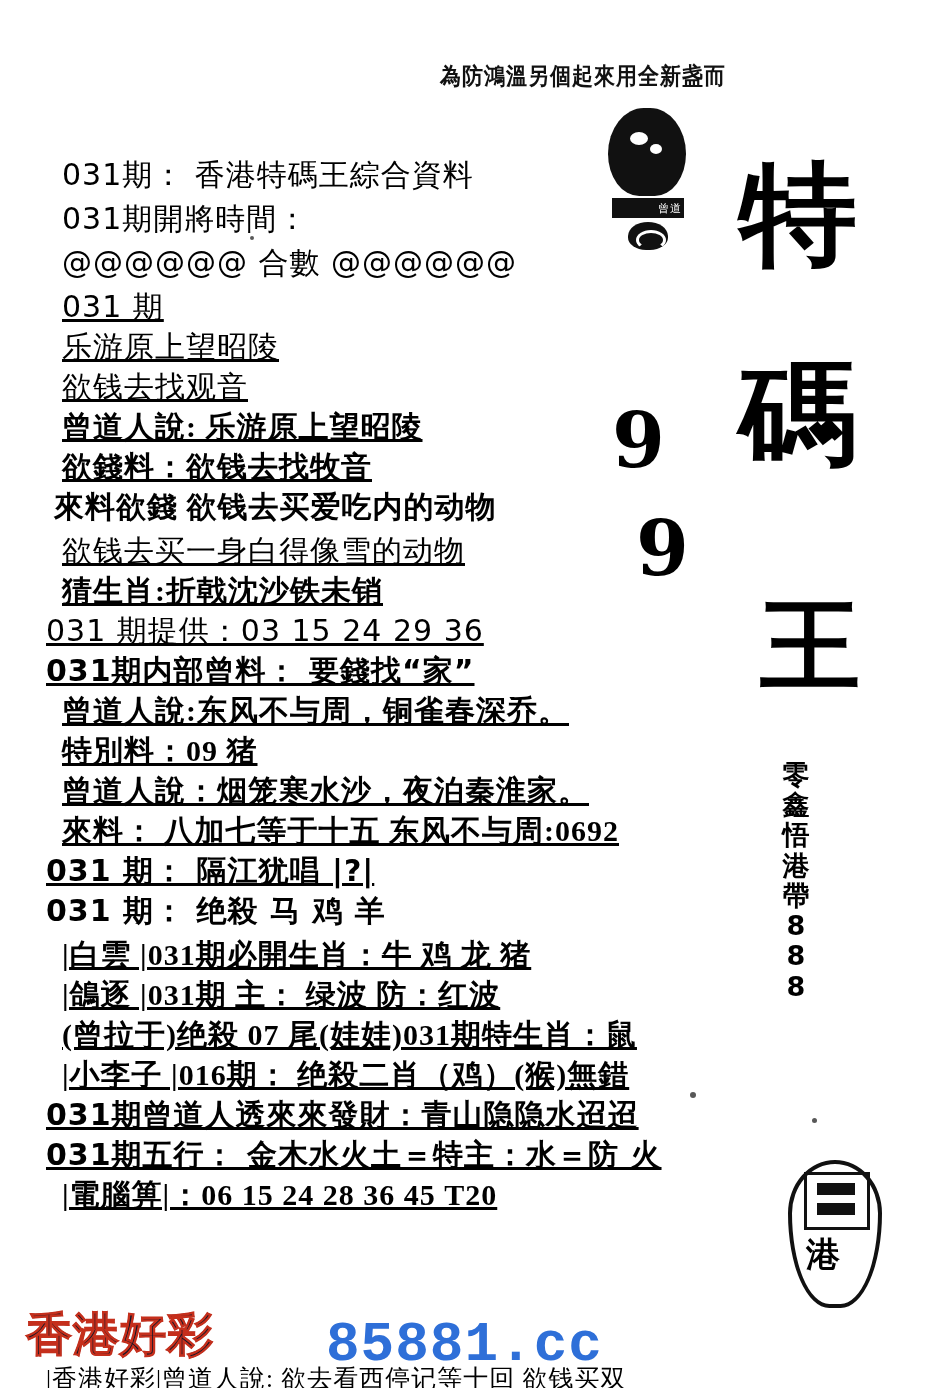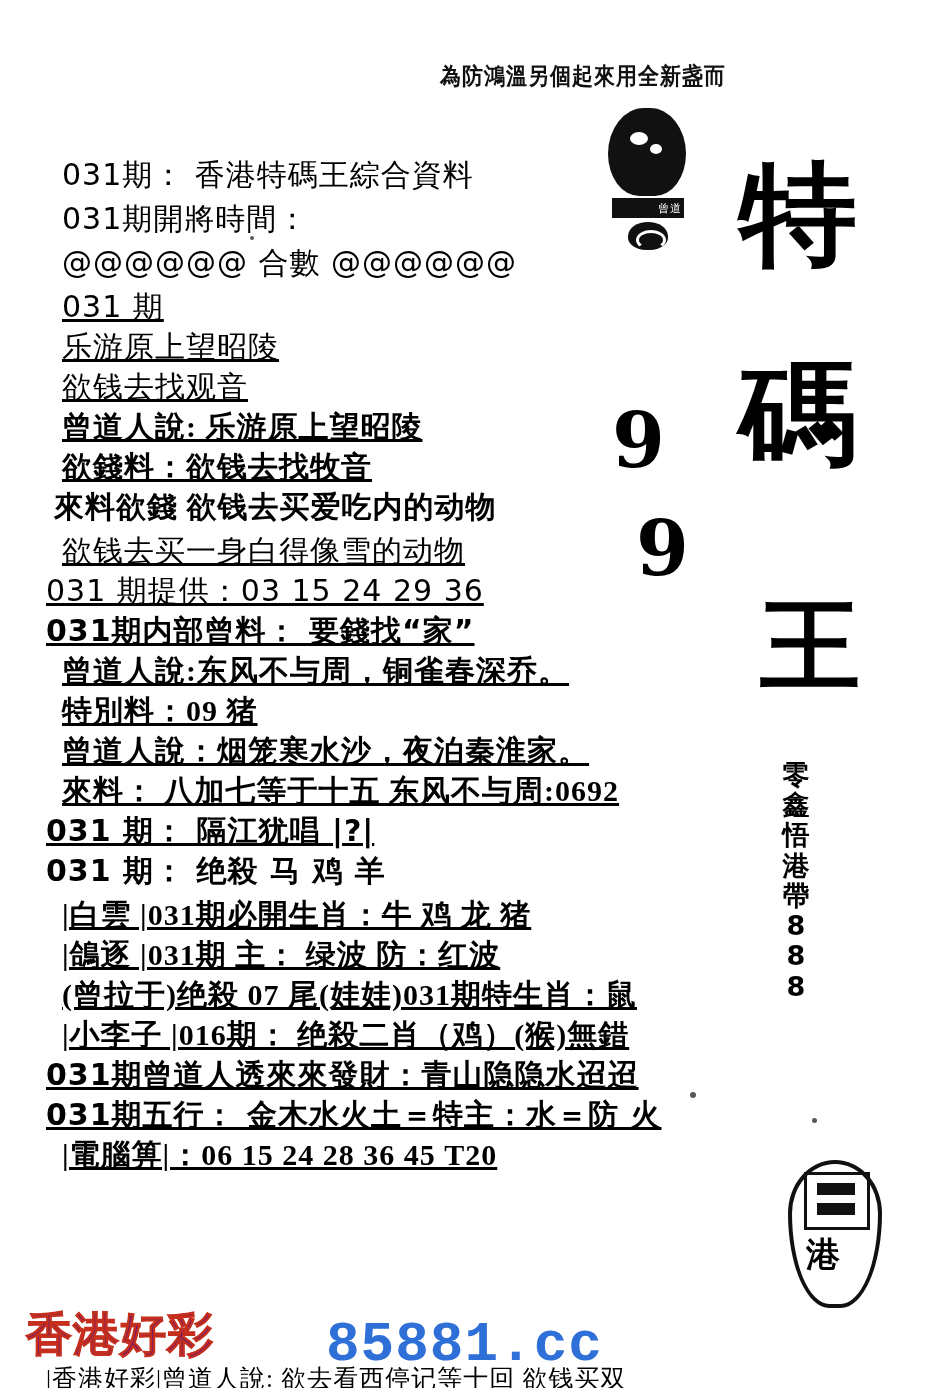--- a/index.html
+++ b/index.html
@@ -240,21 +240,21 @@
     width: 886px;
     height: 70px;
     pointer-events: none;
   }
   .wm-left {
     position: absolute;
     left: 0;
     top: 4px;
     font-size: 46px;
     font-weight: bold;
-    color: #701a75;
+    color: #0f172a;
     letter-spacing: 1px;
     font-family: "DejaVu Sans", sans-serif;
     -webkit-text-stroke: 1px #c52f1c;
   }
   .wm-right {
     position: absolute;
     left: 300px;
     top: 13px;
     font-size: 56px;
     font-weight: bold;
@@ -326,20 +326,21 @@
     <div class="line ind sans">031期： 香港特碼王綜合資料</div>
     <div class="line ind sans">031期開將時間：</div>
     <div class="line ind sans">@@@@@@ 合數 @@@@@@</div>
     <div class="line ind sans tight">031 期</div>
     <div class="line ind tight">乐游原上望昭陵</div>
     <div class="line ind tight">欲钱去找观音</div>
     <div class="line ind bold tight">曾道人說: 乐游原上望昭陵</div>
     <div class="line ind bold tight">欲錢料：欲钱去找牧音</div>
     <div class="line ind2 bold">來料欲錢 欲钱去买爱吃内的动物</div>
     <div class="line ind tight">欲钱去买一身白得像雪的动物</div>
+    <div class="line ind bold tight">猜生肖:折戟沈沙铁未销</div>
     <div class="line sans tight">031 期提供：03  15  24  29  36</div>
     <div class="line sans bold tight">031期内部曾料： 要錢找“家”</div>
     <div class="line ind bold tight">曾道人說:东风不与周，铜雀春深乔。</div>
     <div class="line ind bold tight">特別料：09 猪</div>
     <div class="line ind bold tight">曾道人說：烟笼寒水沙，夜泊秦淮家。</div>
     <div class="line ind bold tight">來料： 八加七等于十五     东风不与周:0692</div>
     <div class="line sans bold tight">031 期： 隔江犹唱   |?|</div>
     <div class="line sans bold">031 期： 绝殺 马  鸡  羊</div>
     <div class="line ind bold tight">|白雲 |031期必開生肖：牛 鸡 龙 猪</div>
     <div class="line ind bold tight">|鴿逐 |031期   主： 绿波  防：红波</div>

